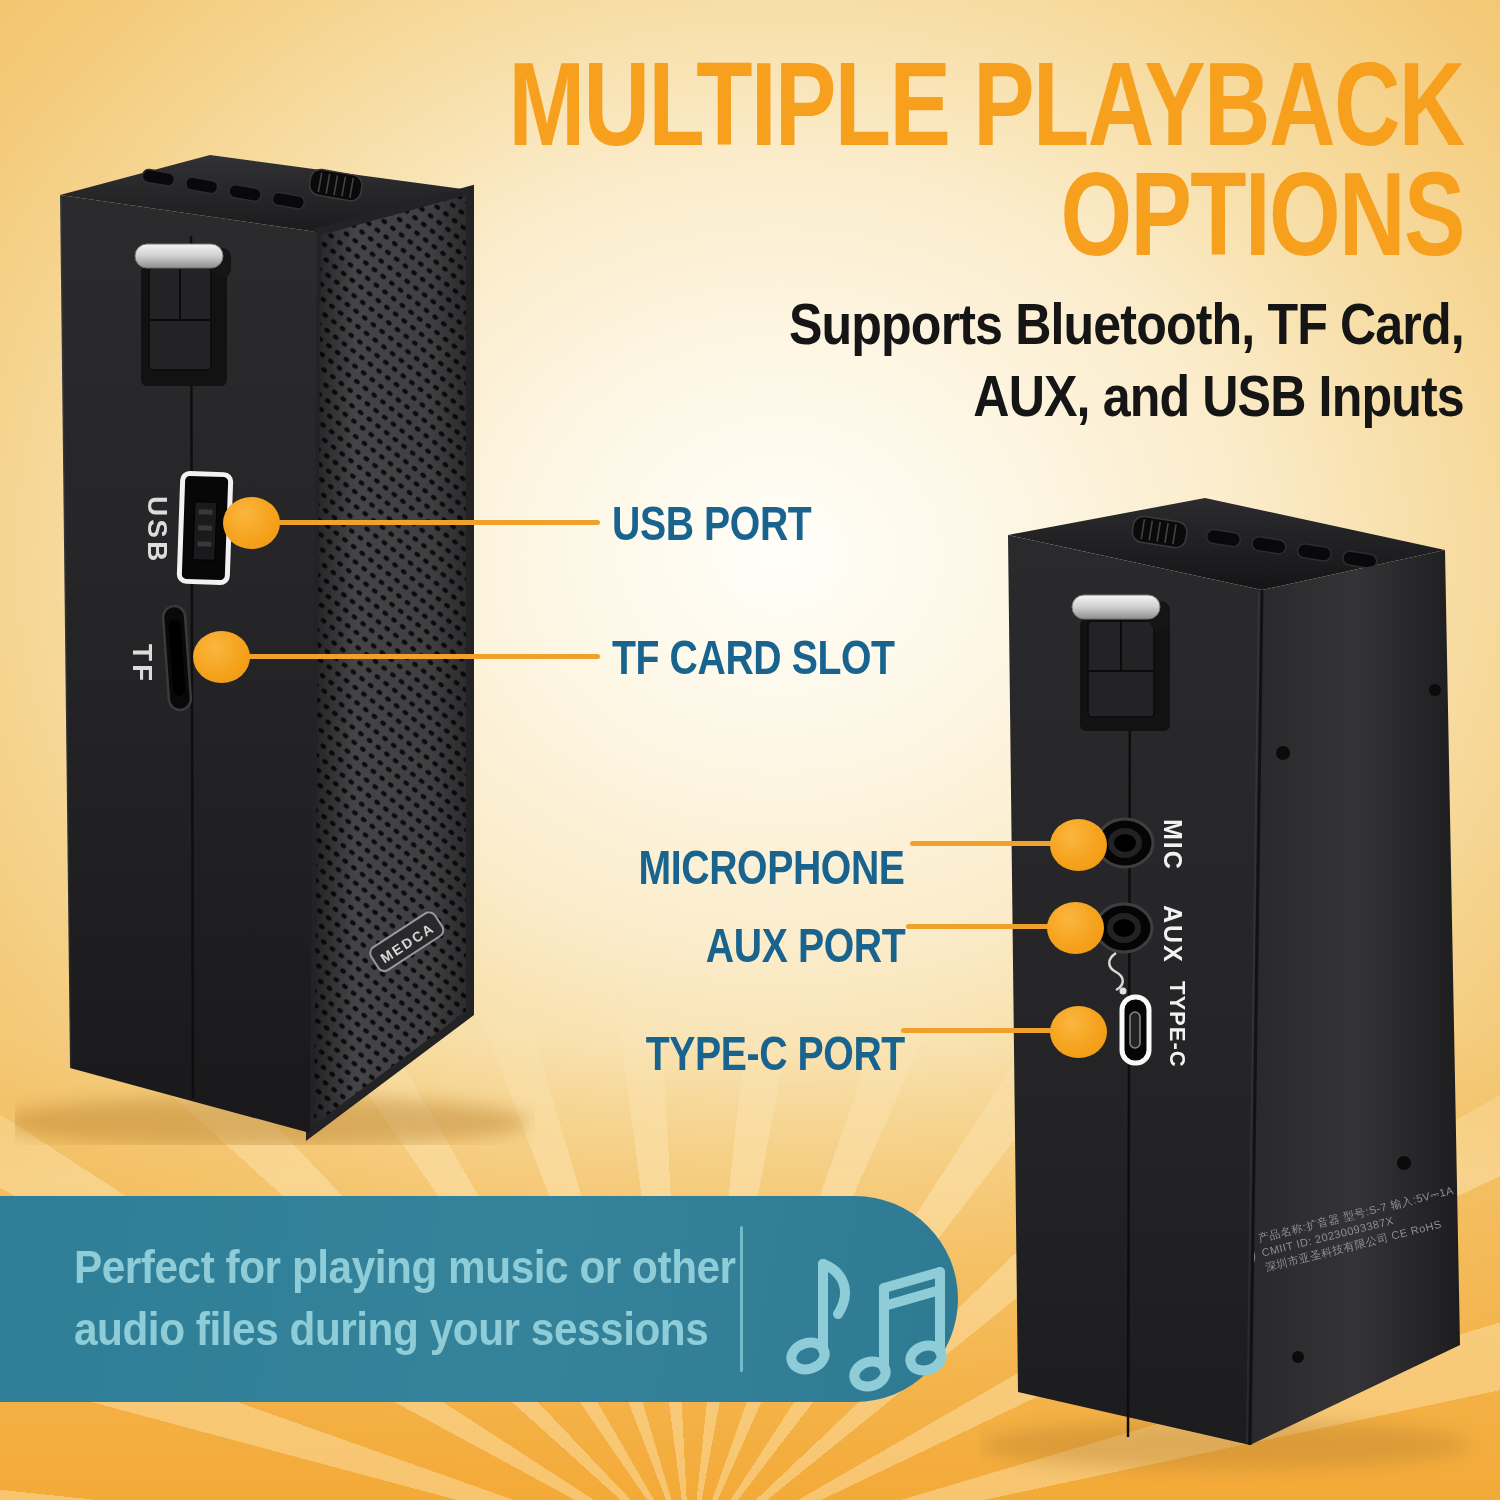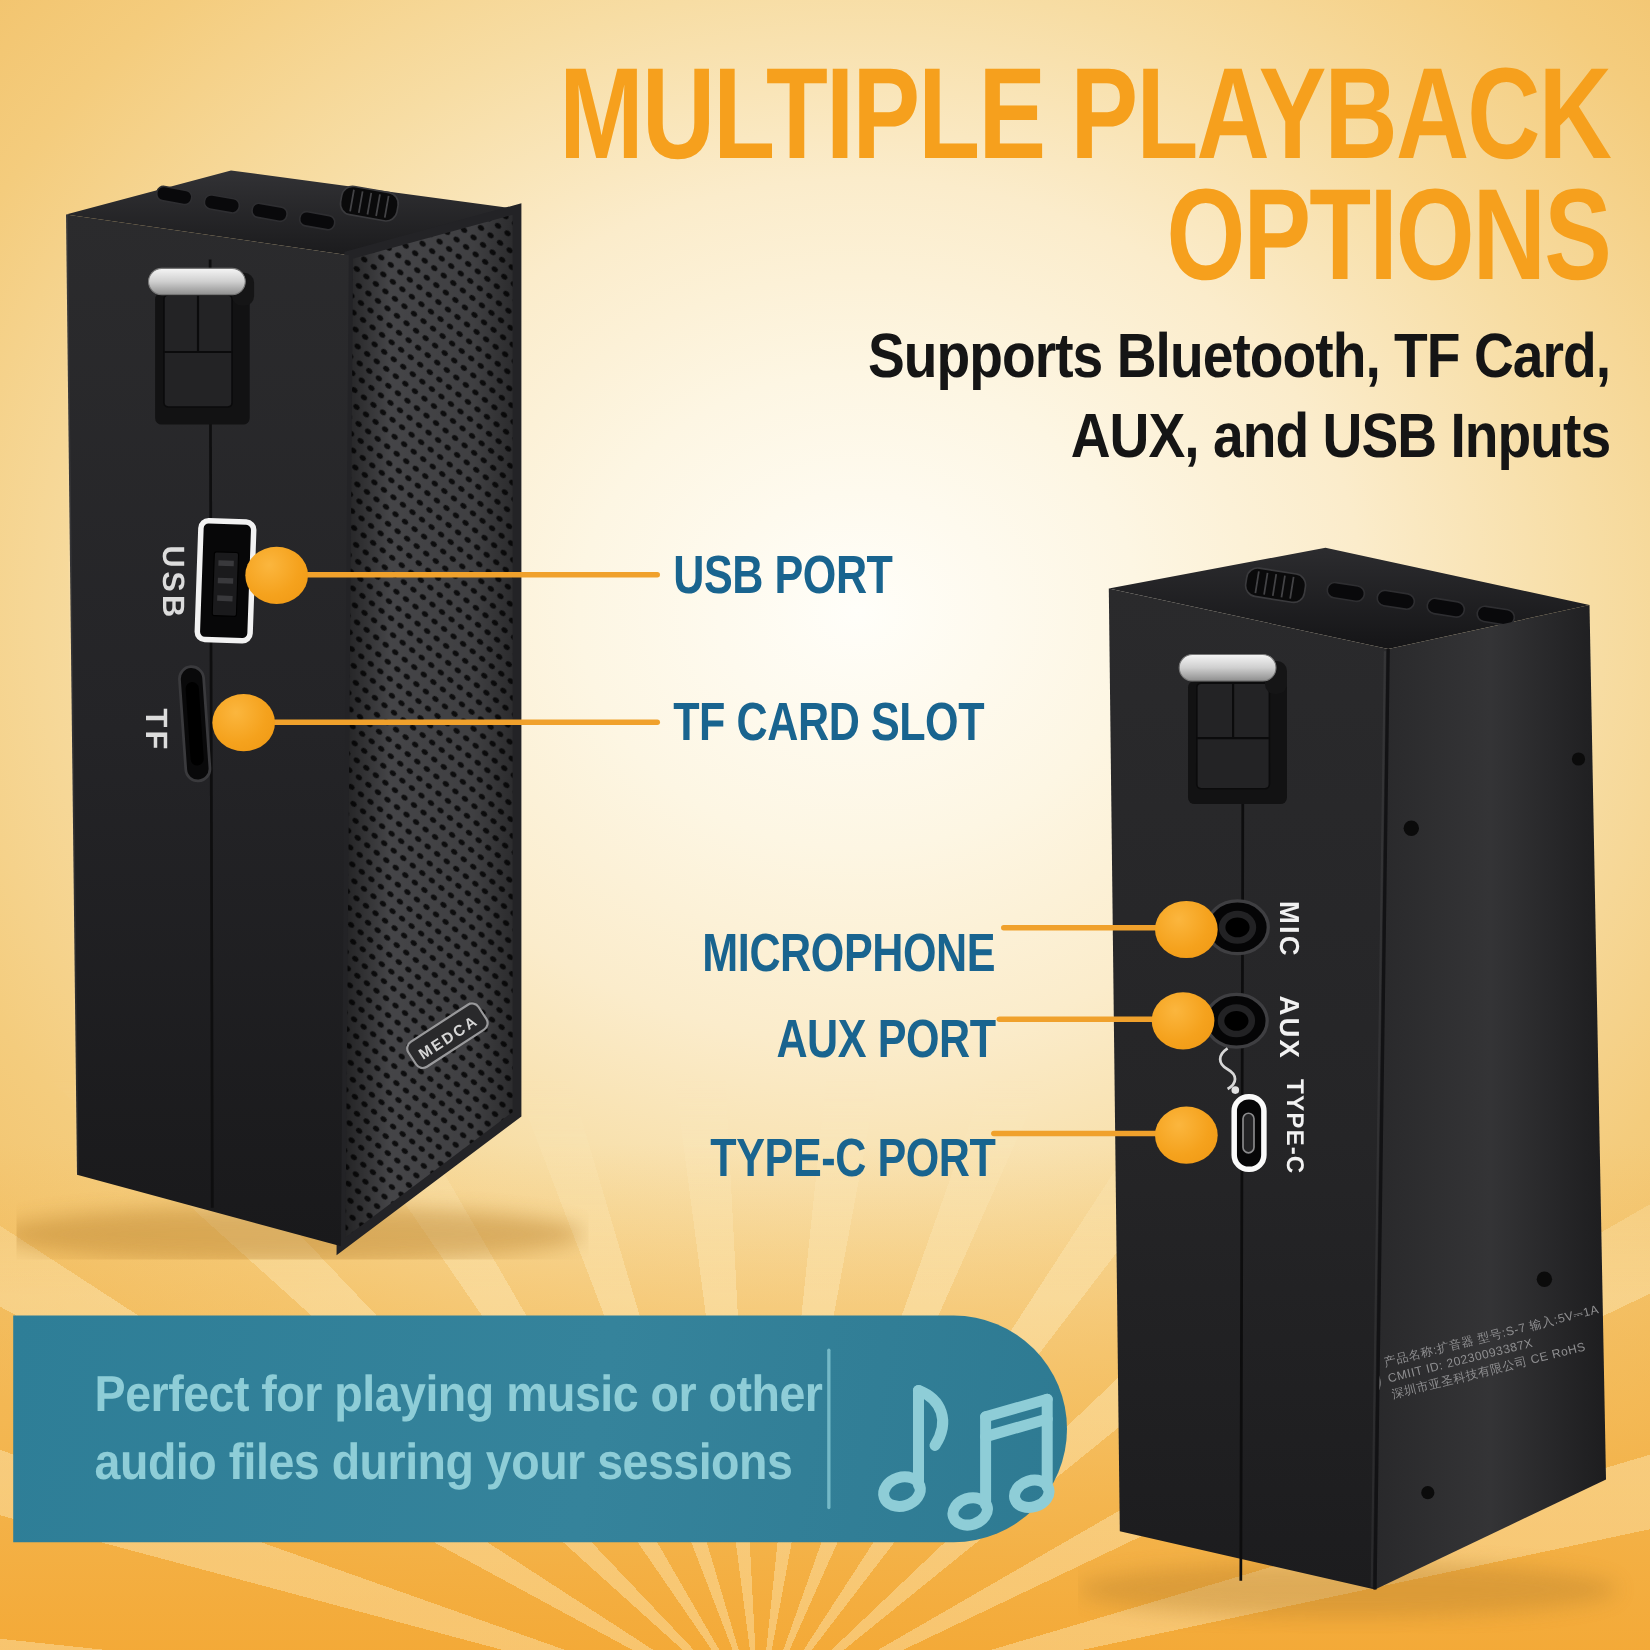--- a/index.html
+++ b/index.html
@@ -40,21 +40,21 @@
   .callout-label.from-right{transform:scaleX(0.8);transform-origin:center right;text-align:right;}
   .callout-line{
     position:absolute;z-index:5;height:5px;background:#f0a12c;border-radius:3px;
   }
   .callout-dot{
     position:absolute;z-index:6;width:57px;height:52px;border-radius:50%;
     background:radial-gradient(circle at 38% 32%, #fbb63e 0%, #f5a21d 55%, #ef9712 100%);
   }
   .dev{position:absolute;z-index:3;}
   .banner{
-    position:absolute;left:12px;top:1196px;width:958px;height:206px;z-index:4;
+    position:absolute;left:0;top:1196px;width:958px;height:206px;z-index:4;
     background:linear-gradient(100deg,#2e7e97 0%,#35839b 55%,#2e7a92 100%);
     border-radius:0 103px 103px 0;
   }
   .banner-text{
     position:absolute;left:48px;top:40px;width:650px;text-align:center;
     color:#8ecdd7;font-weight:bold;font-size:46px;line-height:1.35;letter-spacing:-0.5px;
     transform:scaleX(0.92);transform-origin:top center;white-space:nowrap;
   }
   .banner-divider{
     position:absolute;left:740px;top:30px;width:3px;height:146px;

